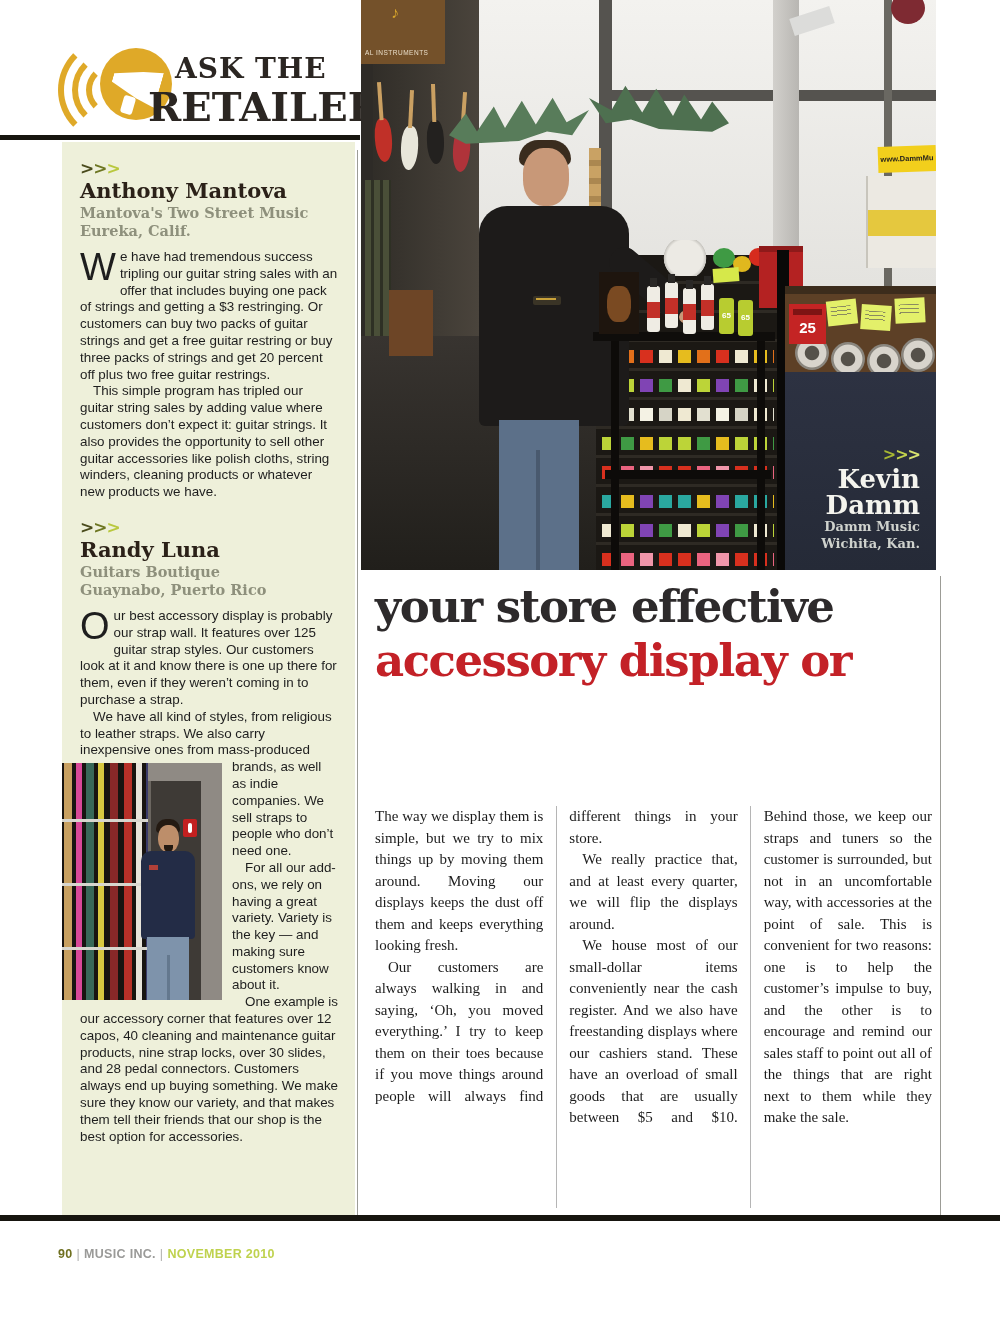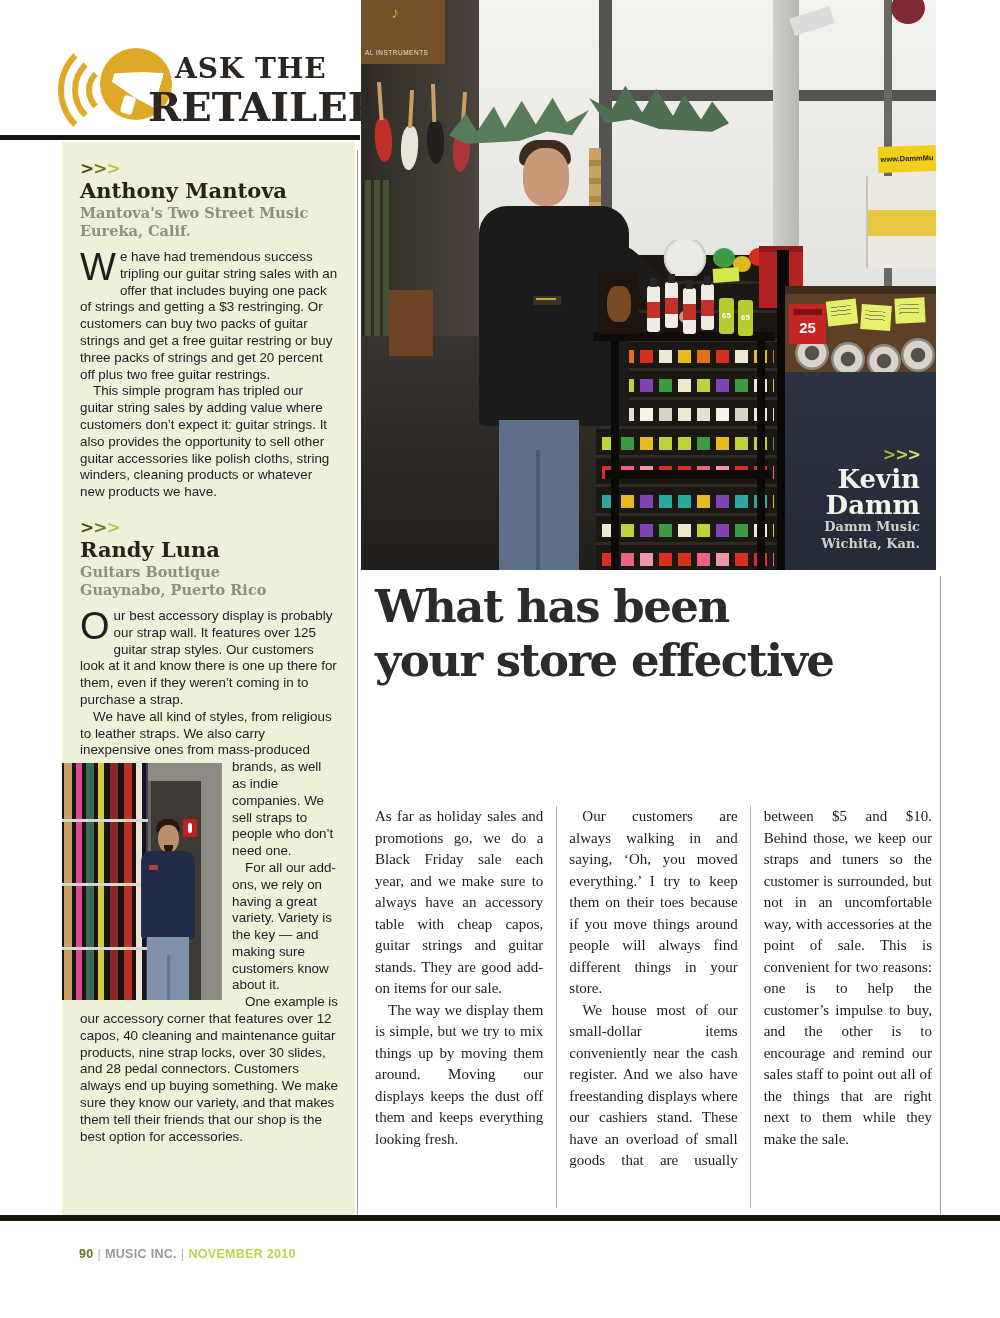--- a/index.html
+++ b/index.html
@@ -166,21 +166,21 @@
   .q-dark{color:#2d2a2b;} .q-red{color:#c32127;}
 
   
   .answer{position:absolute;left:375px;top:806px;width:557px;height:402px;overflow:hidden;
      column-count:3;column-gap:26px;column-rule:1px solid #b5b5b5;
      font:15px/21.5px "Liberation Serif",serif;color:#1c1c1c;text-align:justify;}
   .answer p{margin:0;}
   .answer p + p{text-indent:13px;}
 
   
-  .footer{position:absolute;left:79px;top:1247px;font:bold 12.5px/14px "Liberation Sans",sans-serif;letter-spacing:0.3px;}
+  .footer{position:absolute;left:58px;top:1247px;font:bold 12.5px/14px "Liberation Sans",sans-serif;letter-spacing:0.3px;}
   .f-page{color:#6f7020;} .f-sep{color:#b0b0ae;font-weight:400;padding:0 4px;}
   .f-mag{color:#9a9a98;} .f-issue{color:#bfd24e;}
 </style>
 </head>
 <body>
 
 <div class="page">
 
   <div class="logo-icon">
     <div class="arc arc1"></div>
@@ -324,28 +324,28 @@
           <div>Wichita, Kan.</div>
         </div>
       </div>
     </div>
   </div>
 
   <div class="left-rule"></div>
   <div class="right-rule"></div>
 
   <div class="question">
-    <div class="q-dark">What has been</div>
     <div class="q-dark">your store effective</div>
+    <div class="q-red">accessory display or</div>
   </div>
 
   <div class="answer">
-    <p><span class="dropcap-serif">A</span><span>s far as holiday sales and promotions go, we do a Black Friday sale each year, and we make sure to always have an accessory table with cheap capos, guitar strings and guitar stands. They are good add-on items for our sale.</span></p>
     <p>The way we display them is simple, but we try to mix things up by moving them around. Moving our displays keeps the dust off them and keeps everything looking fresh.</p>
     <p>Our customers are always walking in and saying, ‘Oh, you moved everything.’ I try to keep them on their toes because if you move things around people will always find different things in your store.</p>
+    <p>We really practice that, and at least every quarter, we will flip the displays around.</p>
     <p>We house most of our small-dollar items conveniently near the cash register. And we also have freestanding displays where our cashiers stand. These have an overload of small goods that are usually between $5 and $10. Behind those, we keep our straps and tuners so the customer is surrounded, but not in an uncomfortable way, with accessories at the point of sale. This is convenient for two reasons: one is to help the customer’s impulse to buy, and the other is to encourage and remind our sales staff to point out all of the things that are right next to them while they make the sale.</p>
   </div>
 
   <div class="bottom-rule"></div>
 
   <div class="footer">
     <span class="f-page">90</span><span class="f-sep">|</span><span class="f-mag">MUSIC INC.</span><span class="f-sep">|</span><span class="f-issue">NOVEMBER 2010</span>
   </div>
 
 </div>

